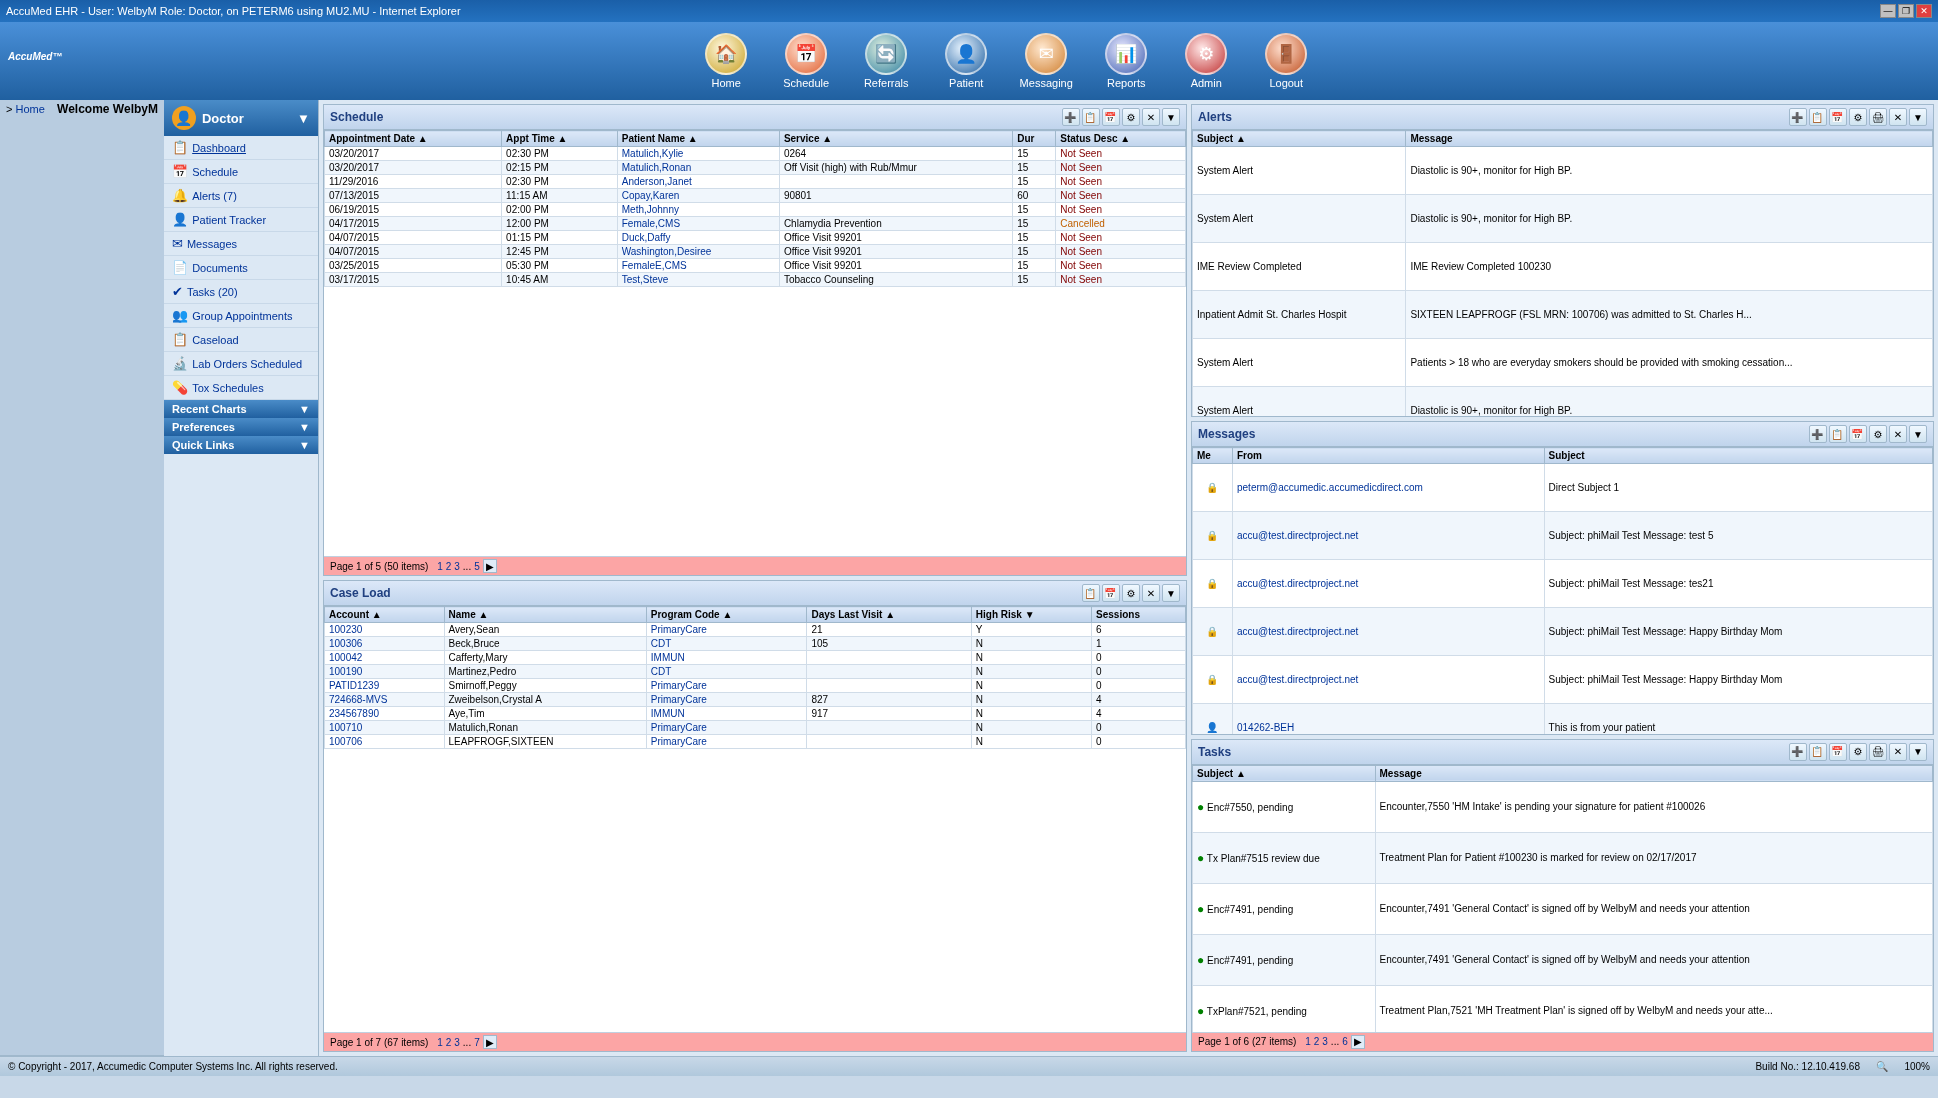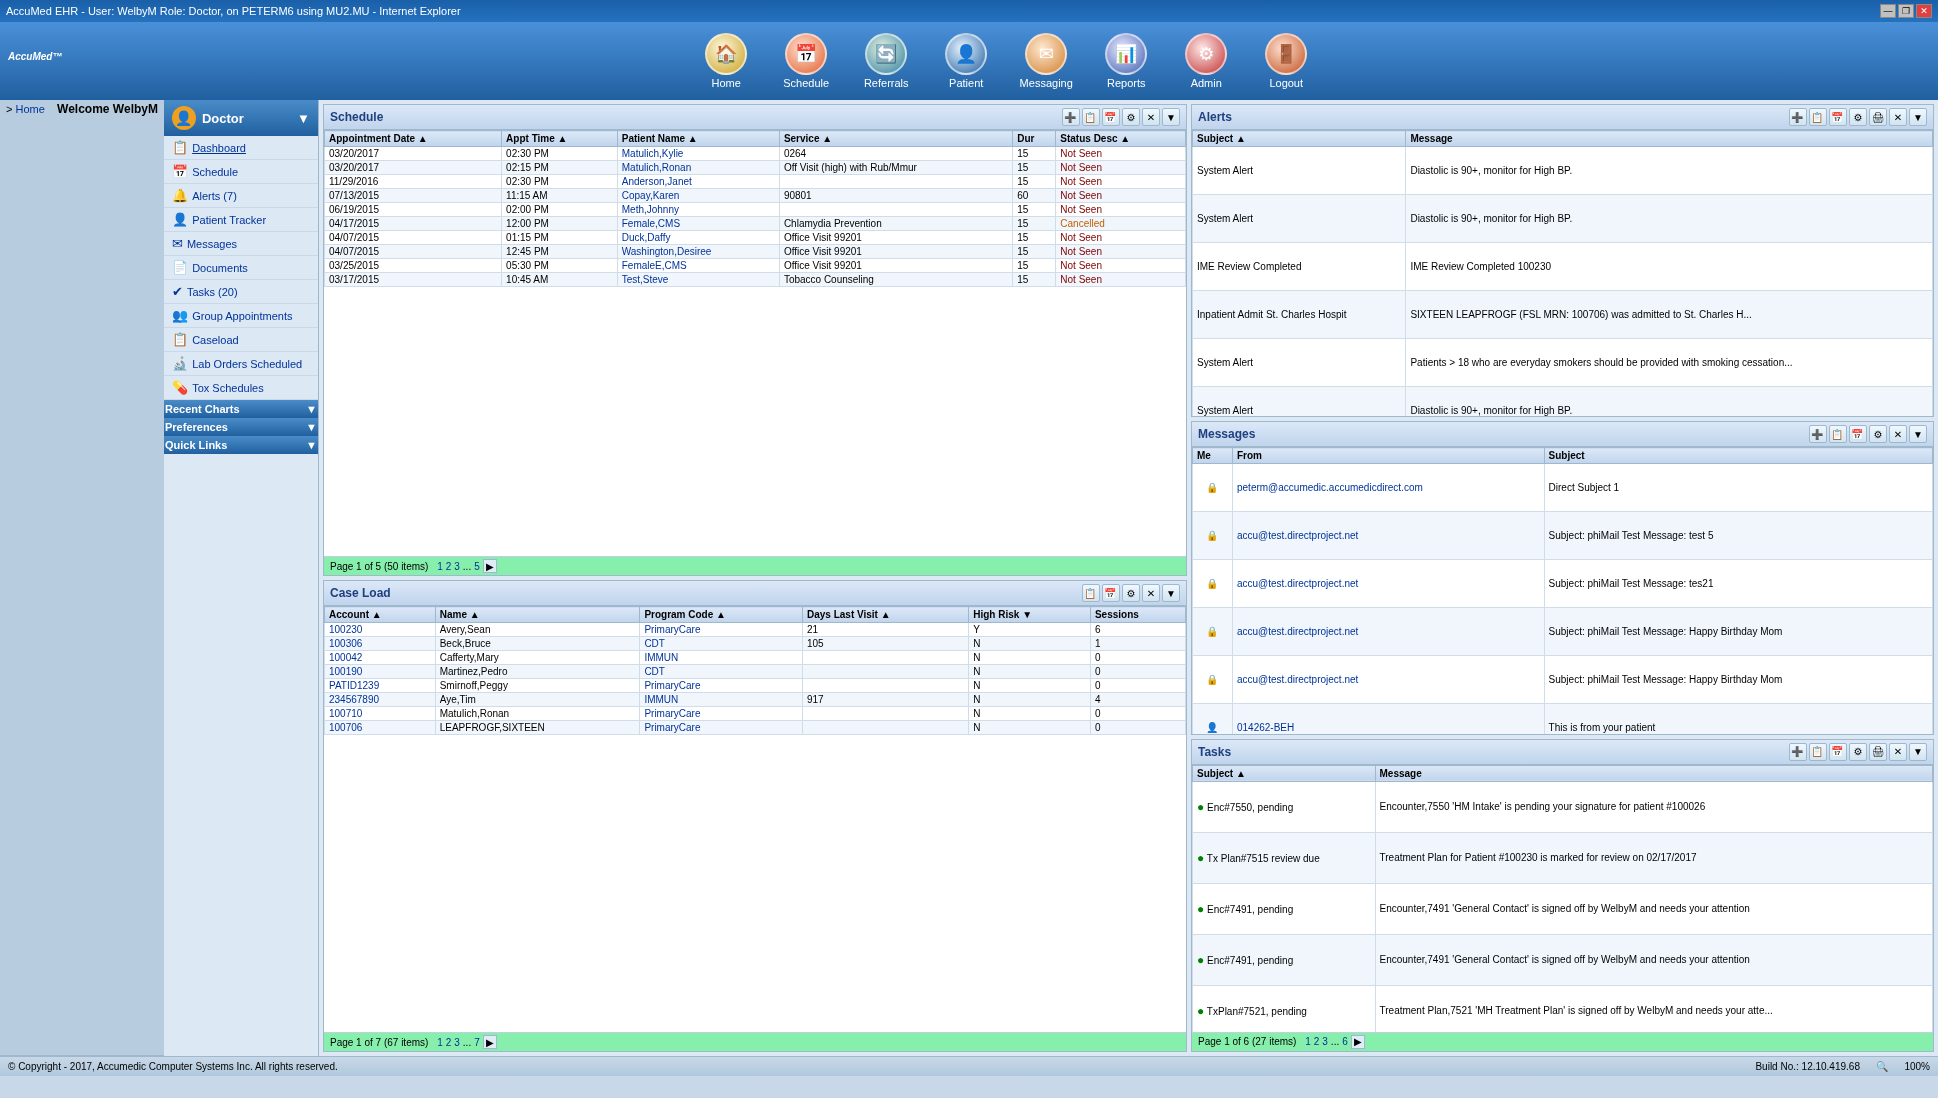--- a/index.html
+++ b/index.html
@@ -107,21 +107,21 @@
       padding: 4px 8px;
       cursor: pointer;
       display: flex; align-items: center; gap: 4px;
       border-bottom: 1px solid #c8d8e8;
       font-size: 11px; color: #003399;
     }
     .sidebar-item .icon { font-size: 13px; }
     .sidebar-section {
       background: linear-gradient(to bottom, #4a8cc8, #2060a0);
       color: white;
-      padding: 3px 1px;
+      padding: 3px 8px;
       font-size: 11px;
       font-weight: bold;
       display: flex; align-items: flex-end; justify-content: space-between;
       cursor: pointer;
     }
 
     
     #panels {
       flex: 1;
       display: flex;
@@ -167,21 +167,21 @@
     .data-table td {
       border: 1px solid #d0dce8;
       padding: 1px 4px;
       white-space: nowrap; overflow: hidden;
     }
     .data-table tr:nth-child(even) td { background: #f0f6fc; }
     .link-cell { color: #003399; cursor: pointer; }
     .table-scroll { overflow-y: auto; flex: 1; }
     .pagination {
       padding: 2px 6px; font-size: 10px;
-      background: #86efac; border-top: 1px solid #c0d0e0;
+      background: #fca5a5; border-top: 1px solid #c0d0e0;
       display: flex; align-items: center; gap: 3px;
     }
     .pagination a { color: #003399; cursor: pointer; text-decoration: none; }
     .pagination .pg-btn {
       width: 14px; height: 14px; border: 1px solid #a0b8cc;
       background: #e0ecf8; display: inline-flex; align-items: center; justify-content: center;
       font-size: 10px; cursor: pointer;
     }
 
     
@@ -514,20 +514,28 @@
   </tr>
                   <tr>
     <td class="link-cell">PATID1239</td>
     <td>Smirnoff,Peggy</td>
     <td class="link-cell">PrimaryCare</td>
     <td></td>
     <td>N</td>
     <td>0</td>
   </tr>
                   <tr>
+    <td class="link-cell">724668-MVS</td>
+    <td>Zweibelson,Crystal A</td>
+    <td class="link-cell">PrimaryCare</td>
+    <td>827</td>
+    <td>N</td>
+    <td>4</td>
+  </tr>
+                  <tr>
     <td class="link-cell">234567890</td>
     <td>Aye,Tim</td>
     <td class="link-cell">IMMUN</td>
     <td>917</td>
     <td>N</td>
     <td>4</td>
   </tr>
                   <tr>
     <td class="link-cell">100710</td>
     <td>Matulich,Ronan</td>

